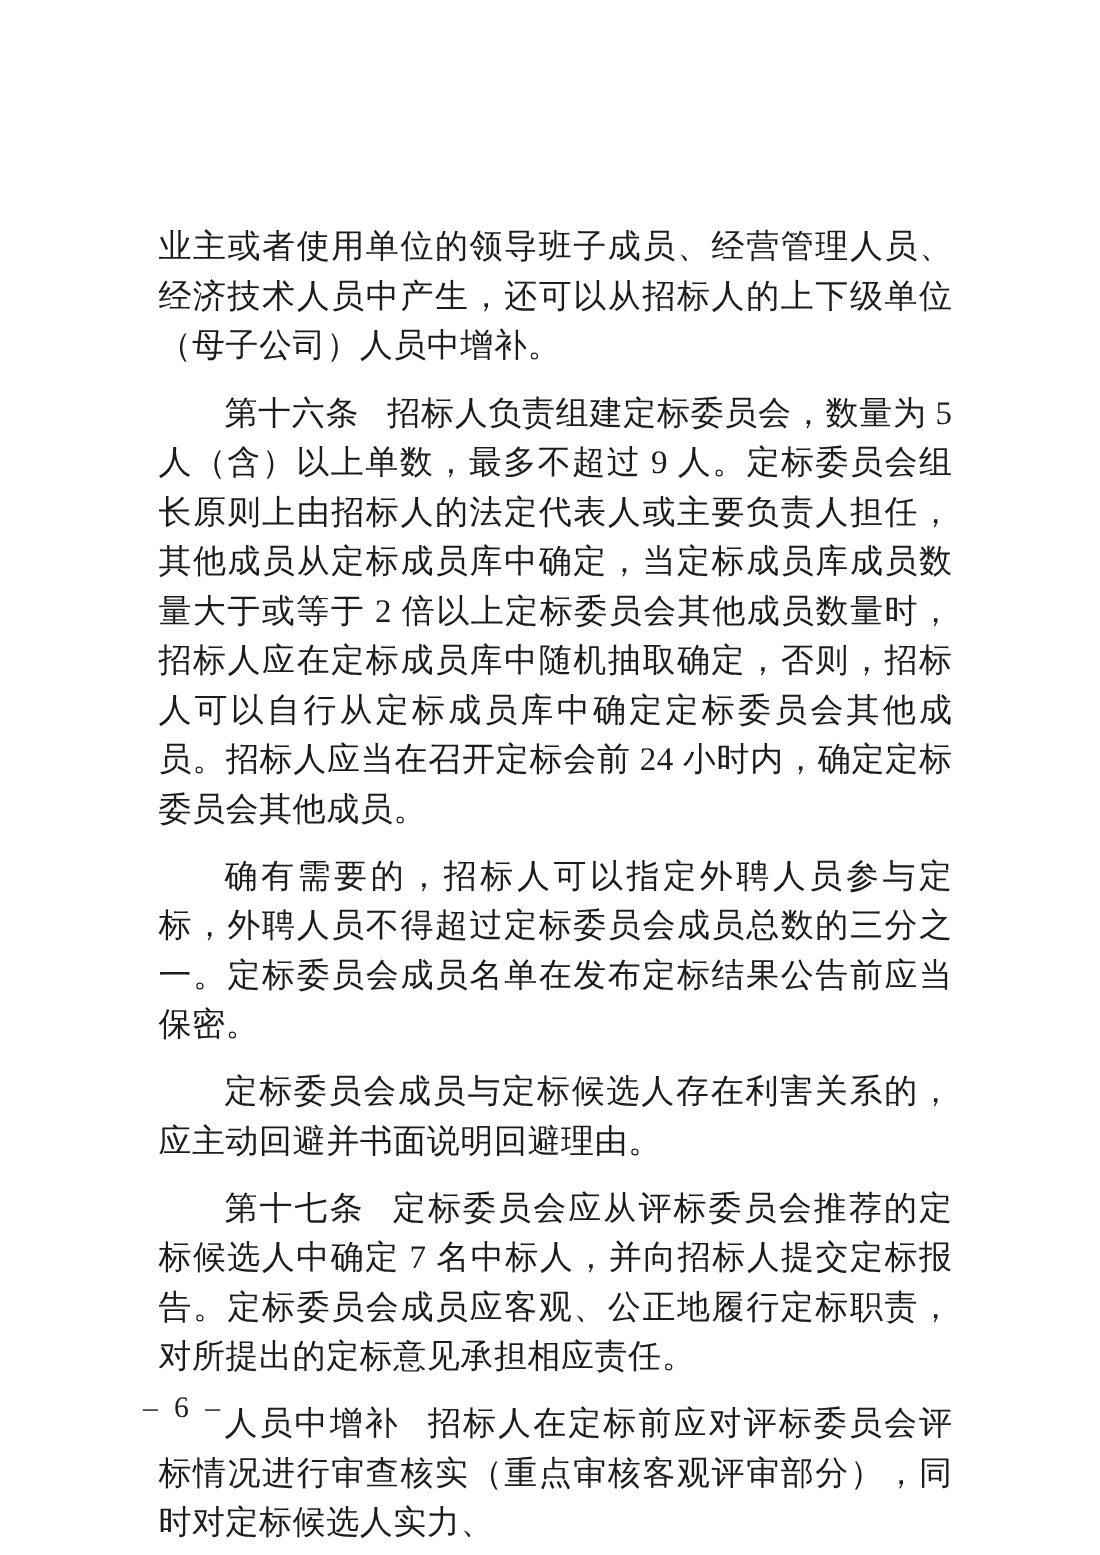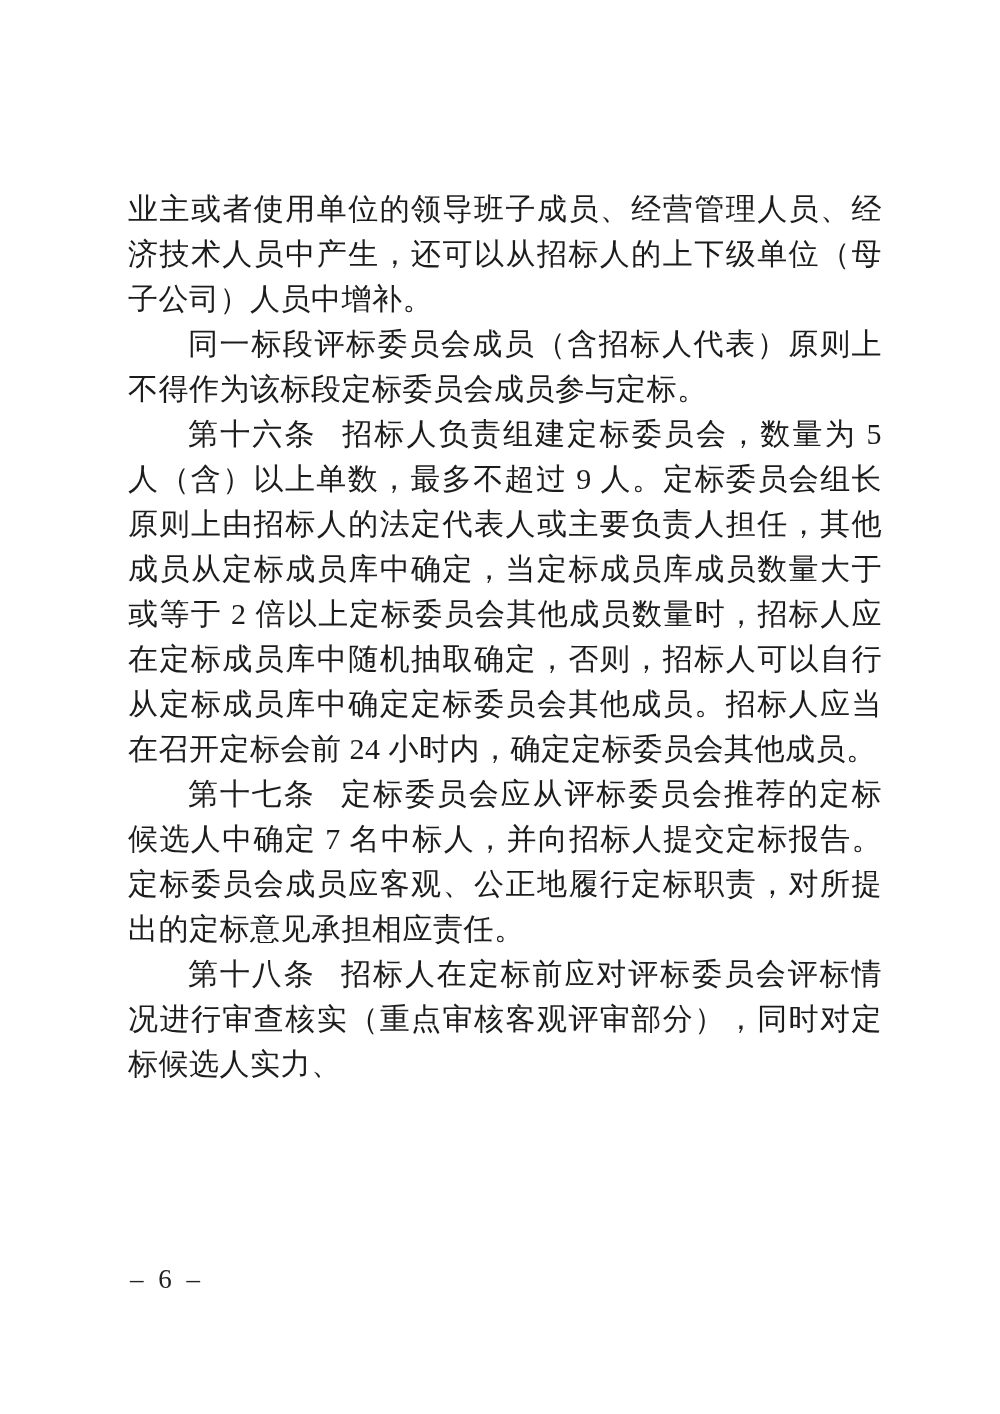--- a/index.html
+++ b/index.html
@@ -16,21 +16,21 @@
     font-family: "Liberation Serif", "DejaVu Serif", serif;
     color: #1c1c1c;
   }
   .content {
     position: absolute;
     top: 186px;
     left: 128px;
     width: 754px;
   }
   .para {
-    margin: 0;
+    margin: 16px;
     font-size: 30px;
     line-height: 45px;
     text-align: justify;
     text-justify: inter-ideograph;
     letter-spacing: 0.5px;
     word-break: break-all;
   }
   .para.indent {
     text-indent: 2em;
   }
@@ -50,26 +50,27 @@
   }
 </style>
 </head>
 <body>
 
 <div class="page">
   <div class="content">
 
     <p class="para"><span>业主或者使用单位的领导班子成员、经营管理人员、经济技术人员中产生，还可以从招标人的上下级单位（母子公司）人员中增补。</span></p>
 
-    <p class="para indent"><span>同一标段评标委员会成员（含招标人代表）原则上不得作为该标段定标委员会成员参与定标。</span></p>
 
     <p class="para indent"><span class="lead">第十六条</span><span>招标人负责组建定标委员会，数量为 5 人（含）以上单数，最多不超过 9 人。定标委员会组长原则上由招标人的法定代表人或主要负责人担任，其他成员从定标成员库中确定，当定标成员库成员数量大于或等于 2 倍以上定标委员会其他成员数量时，招标人应在定标成员库中随机抽取确定，否则，招标人可以自行从定标成员库中确定定标委员会其他成员。招标人应当在召开定标会前 24 小时内，确定定标委员会其他成员。</span></p>
 
+    <p class="para indent"><span>确有需要的，招标人可以指定外聘人员参与定标，外聘人员不得超过定标委员会成员总数的三分之一。定标委员会成员名单在发布定标结果公告前应当保密。</span></p>
 
+    <p class="para indent"><span>定标委员会成员与定标候选人存在利害关系的，应主动回避并书面说明回避理由。</span></p>
 
     <p class="para indent"><span class="lead">第十七条</span><span>定标委员会应从评标委员会推荐的定标候选人中确定 7 名中标人，并向招标人提交定标报告。定标委员会成员应客观、公正地履行定标职责，对所提出的定标意见承担相应责任。</span></p>
 
-    <p class="para indent"><span class="lead">第十八条</span><span>招标人在定标前应对评标委员会评标情况进行审查核实（重点审核客观评审部分），同时对定标候选人实力、</span></p>
+    <p class="para indent"><span class="lead">人员中增补</span><span>招标人在定标前应对评标委员会评标情况进行审查核实（重点审核客观评审部分），同时对定标候选人实力、</span></p>
 
   </div>
 
   <div class="footer">– 6 –</div>
 </div>
 
 </body></html>

